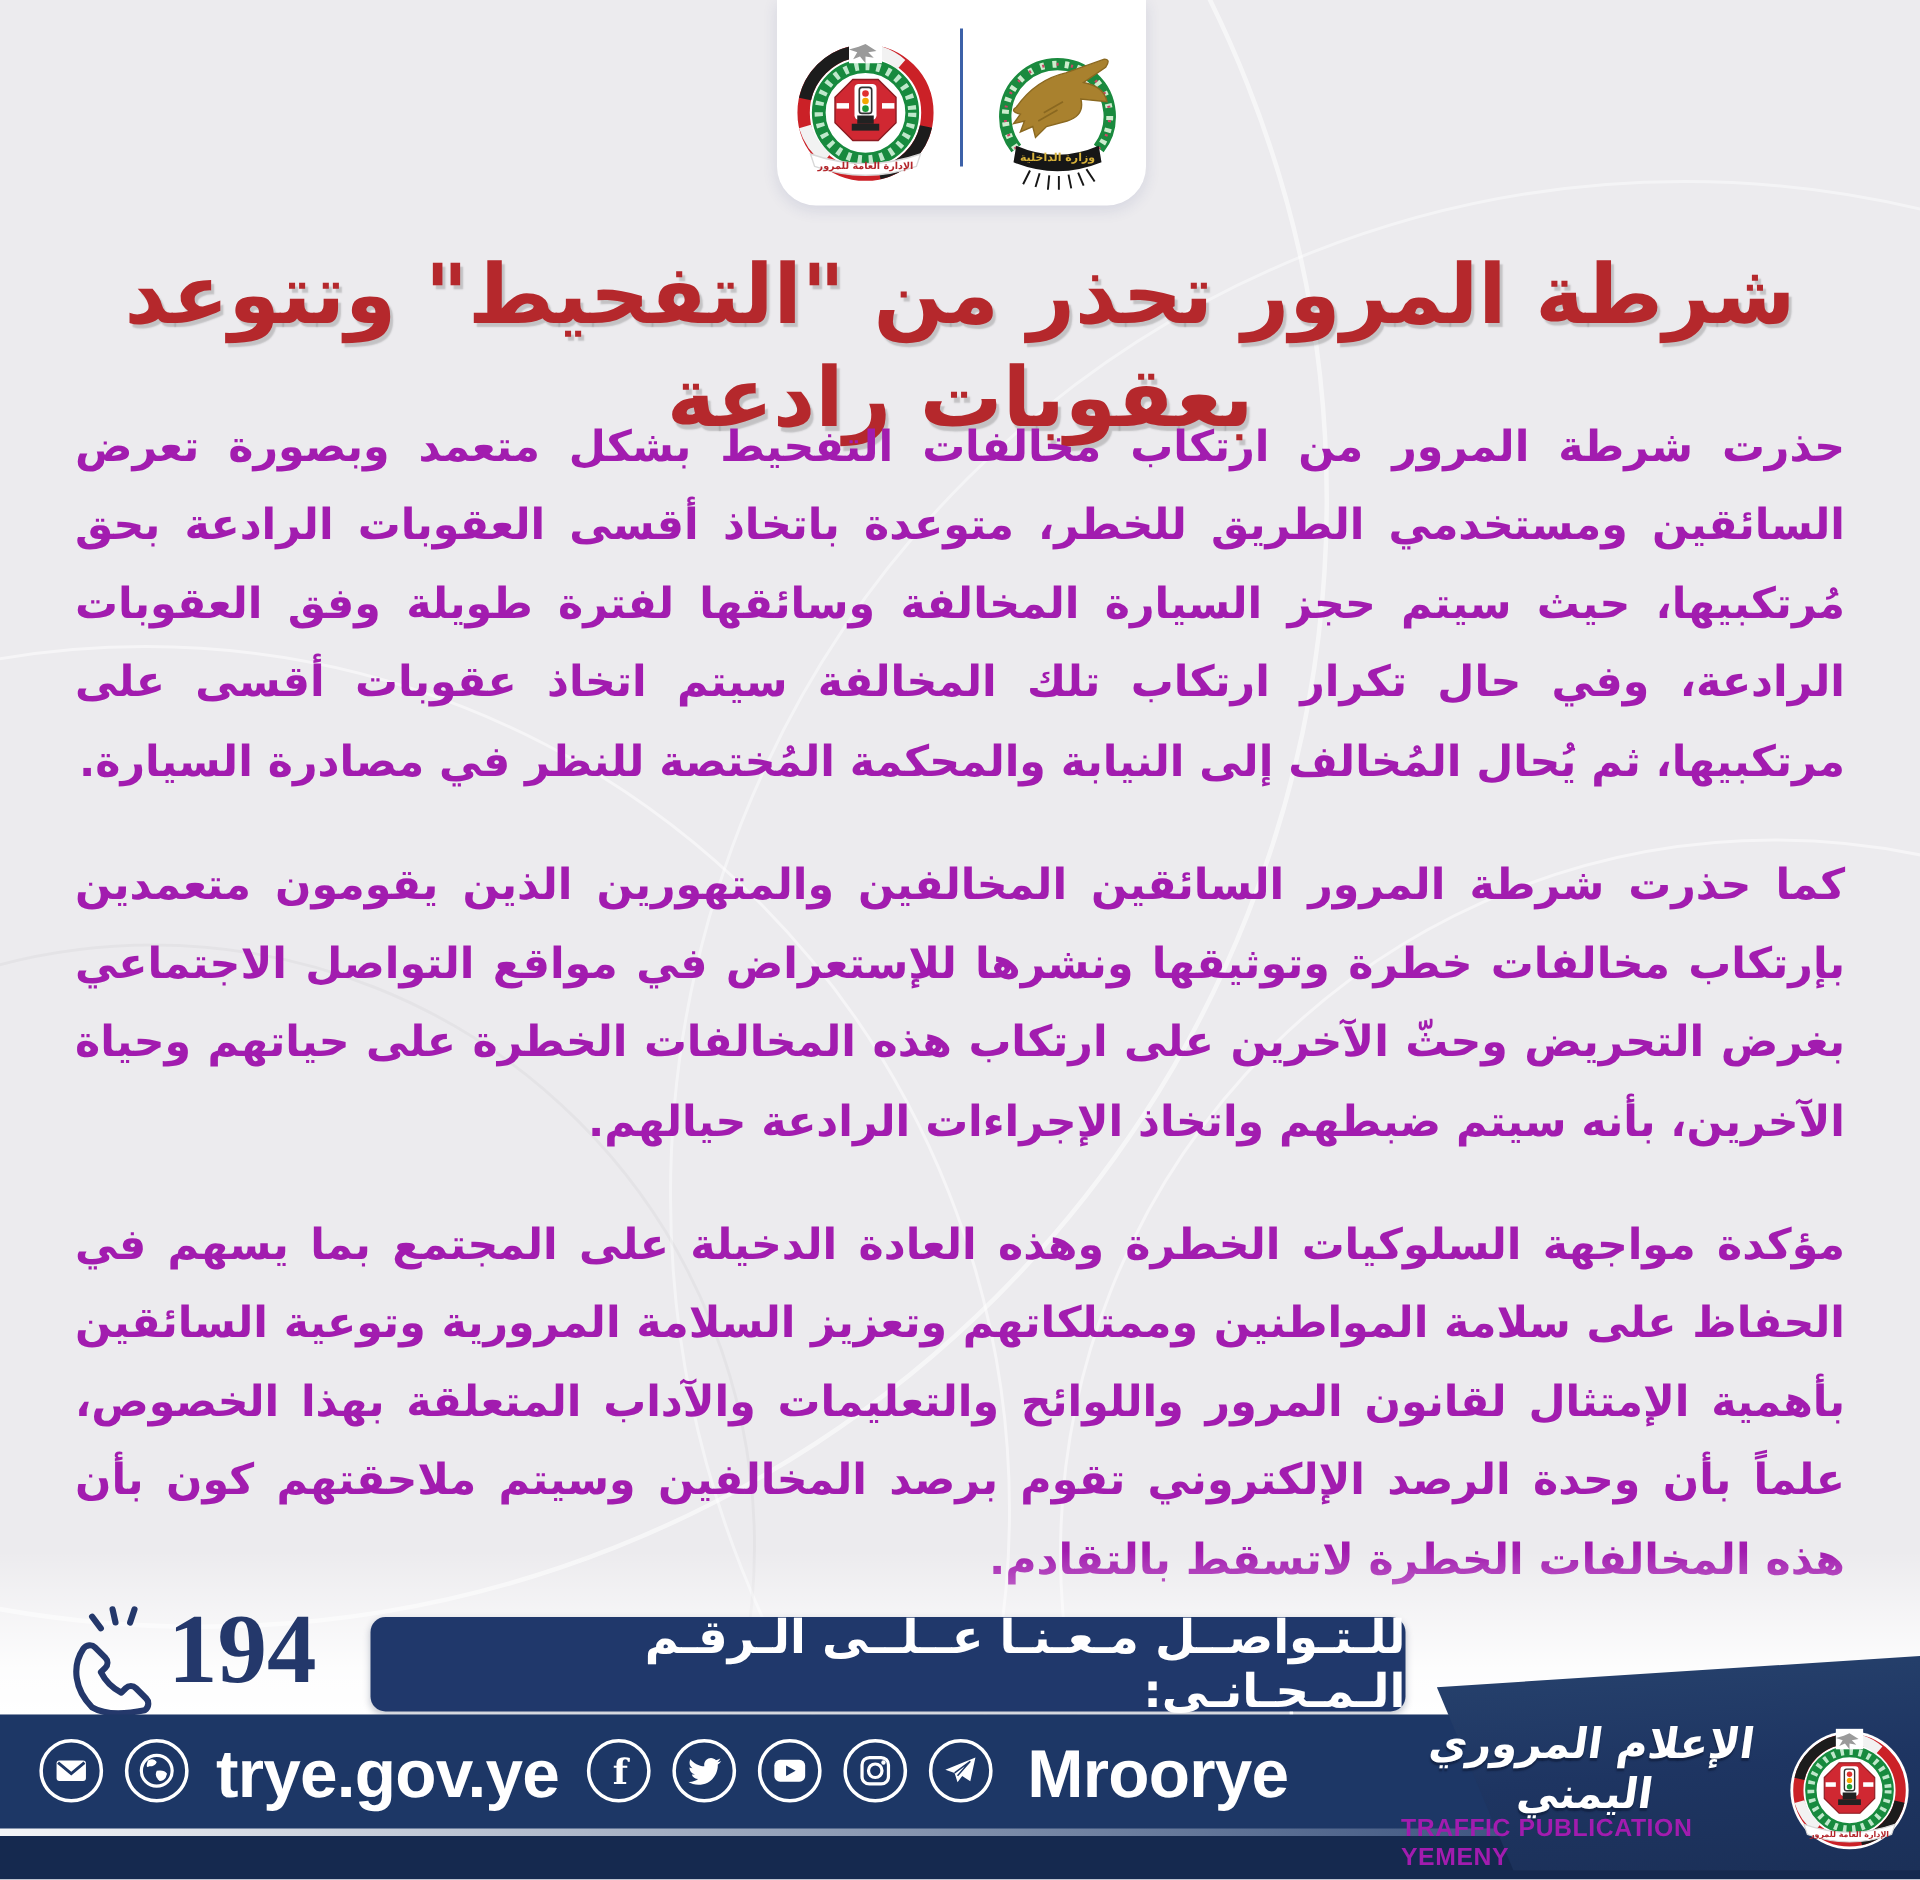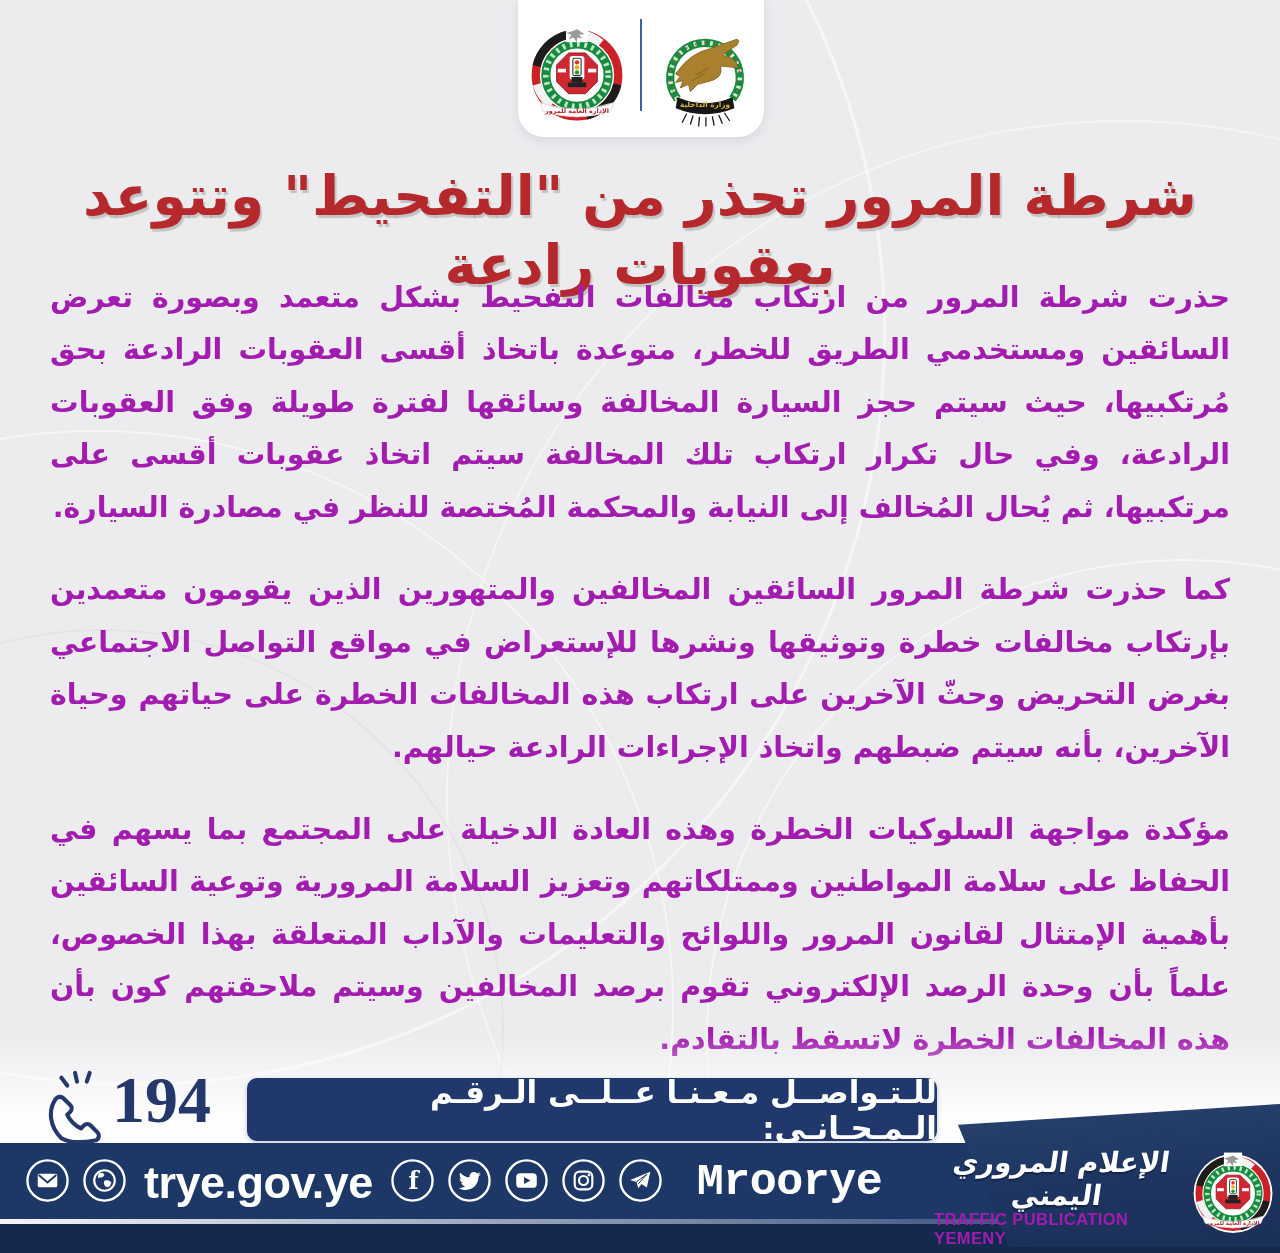--- a/index.html
+++ b/index.html
@@ -54,21 +54,21 @@
 
   
   .bar{position:absolute;left:0;top:1143px;width:1280px;height:110px;background:#1d3766;}
   .bar-dark{position:absolute;left:0;top:1224px;width:1280px;height:29px;background:#15294f;}
   .shine{position:absolute;left:0;top:1219px;width:1005px;height:5px;
     background:linear-gradient(90deg,rgba(255,255,255,.95),rgba(195,208,232,.2));}
   .social{position:absolute;left:24px;top:1157px;height:54px;display:flex;align-items:flex-start;gap:10px;}
   .social svg{display:block;}
   .site-text,.handle-text{color:#fff;font-weight:700;font-size:45px;letter-spacing:-.5px;margin:0 6px;
     font-family:"Liberation Sans",sans-serif;}
-  .handle-text{margin-left:23px;font-family:Liberation Mono, monospace;}
+  .handle-text{margin-left:11px;}
 
   .wedge{
     position:absolute;left:928px;top:1098px;width:352px;height:149px;
     background:linear-gradient(175deg,#28446f 0%,#1e3562 55%,#1b3058 100%);
     clip-path:polygon(8.5% 18%,100% 4%,100% 100%,23% 100%);
     filter:drop-shadow(-2px -3px 2px rgba(250,250,252,.85));
   }
   .brand-ar{
     position:absolute;left:936px;top:1146px;width:246px;text-align:center;direction:rtl;
     color:#fff;font-size:28px;font-weight:700;transform:skewX(-8deg);

